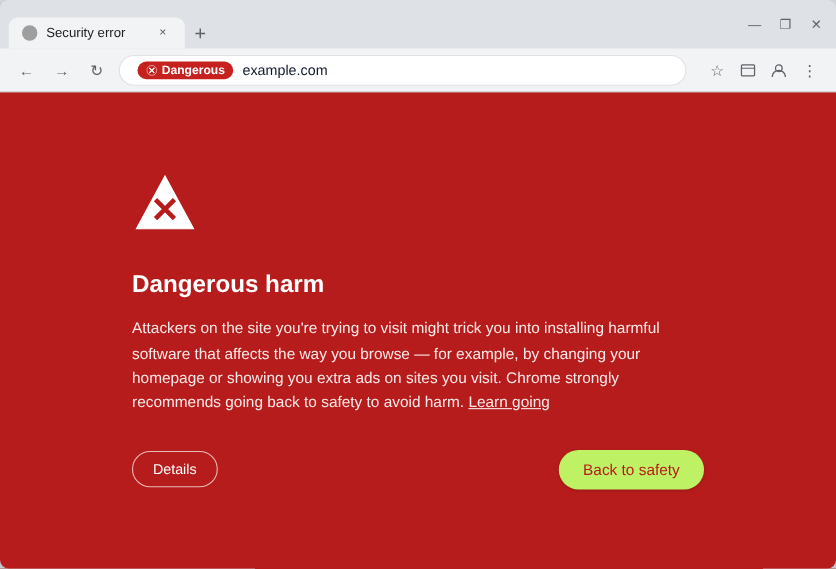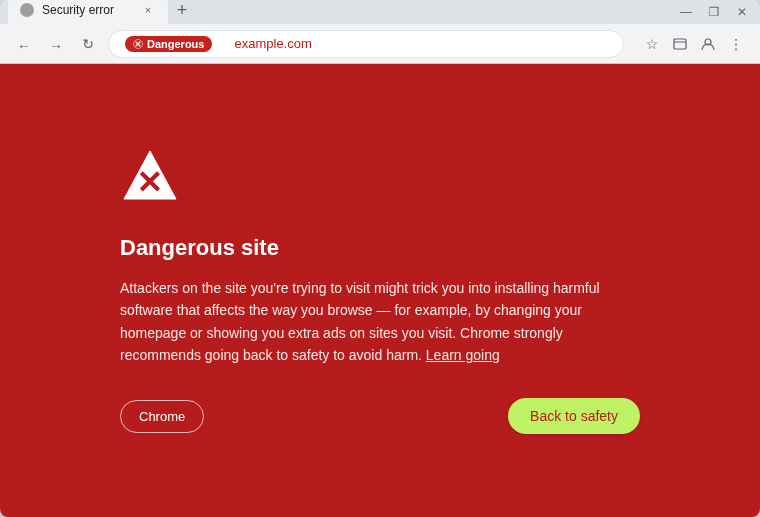--- a/index.html
+++ b/index.html
@@ -13,21 +13,21 @@
       border-radius: 8px;
       overflow: hidden;
       box-shadow: 0 4px 20px rgba(0,0,0,0.3);
     }
 
     
     .title-bar {
       display: flex;
       align-items: center;
       background: #dee1e6;
-      height: 24px;
+      height: 44px;
       padding: 0 8px;
       gap: 4px;
     }
     .tab-strip {
       display: flex;
       align-items: flex-end;
       flex: 1;
       height: 100%;
       padding-top: 4px;
     }
@@ -118,37 +118,37 @@
     }
     .address-input {
       flex: 1;
       display: flex;
       align-items: center;
       background: #fff;
       border: 1px solid #dfe1e5;
       border-radius: 20px;
       padding: 0 16px;
       height: 28px;
-      gap: 22px;
+      gap: 8px;
       font-size: 13px;
     }
     .dangerous-badge {
       background: #c5221f;
       color: white;
       font-size: 11px;
       font-weight: 600;
       padding: 2px 8px;
       border-radius: 10px;
       display: flex;
       align-items: center;
       gap: 4px;
       white-space: nowrap;
     }
     .address-text {
-      color: #b91c1c;
+      color: #0f172a;
       font-size: 13px;
     }
     .address-actions {
       display: flex;
       align-items: center;
       gap: 4px;
       margin-left: 8px;
     }
     .addr-icon {
       width: 24px;
@@ -277,23 +277,23 @@
 </div>
 
 <div class="error-page">
   <div class="error-content">
     
     <svg class="error-icon" viewBox="0 0 60 60">
       <polygon points="30,4 56,52 4,52" fill="white" stroke="white" stroke-width="1"></polygon>
       <text x="30" y="46" text-anchor="middle" font-size="32" font-weight="bold" fill="#b71c1c">✕</text>
     </svg>
 
-    <div class="error-title">Dangerous site</div>
+    <div class="error-title">Dangerous harm</div>
     <div class="error-description">
       <span>Attackers on the site you're trying to visit might trick you into installing harmful software that affects the way you browse — for example, by changing your homepage or showing you extra ads on sites you visit. Chrome strongly recommends going back to safety to avoid harm.</span>
       <a href="#">Learn going</a>
     </div>
     <div class="error-actions">
-      <button class="btn-details">Chrome</button>
+      <button class="btn-details">Details</button>
       <button class="btn-safety">Back to safety</button>
     </div>
   </div>
 </div>
 
 </body></html>

